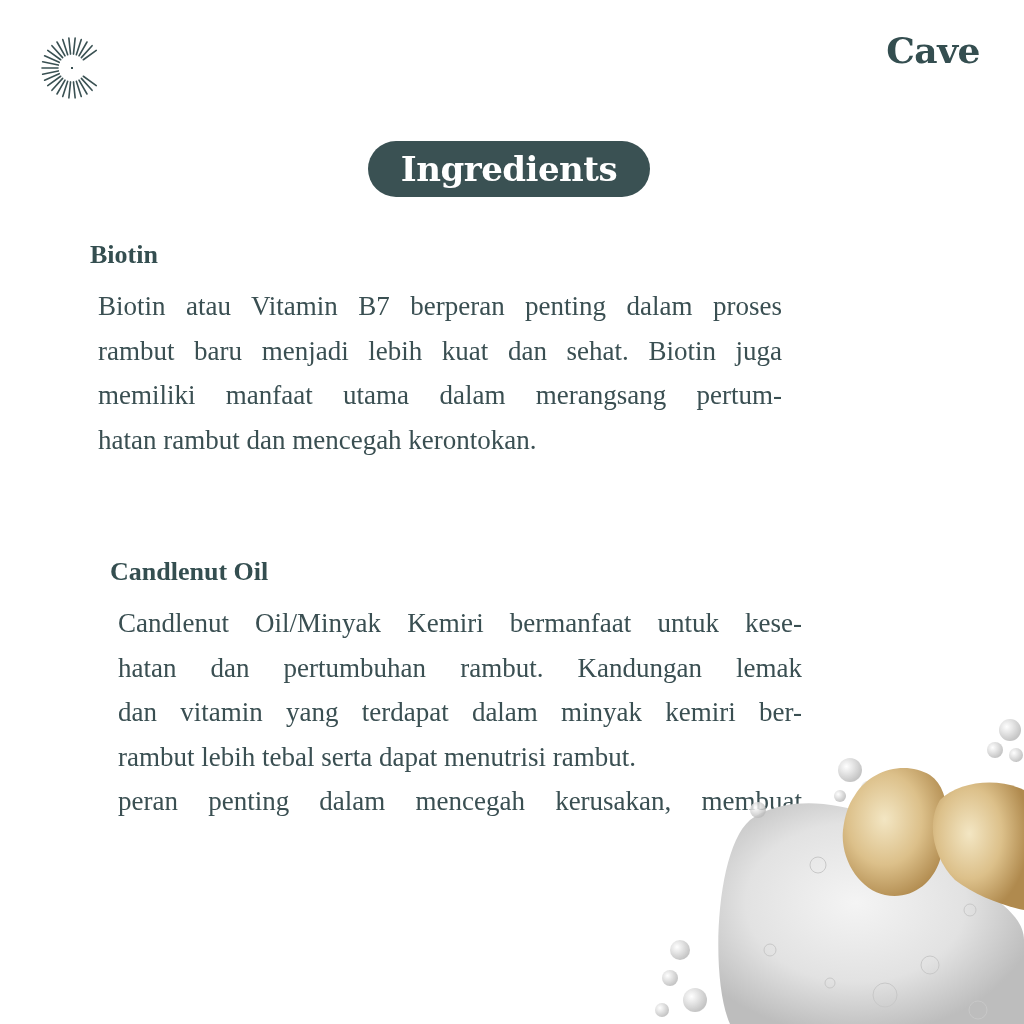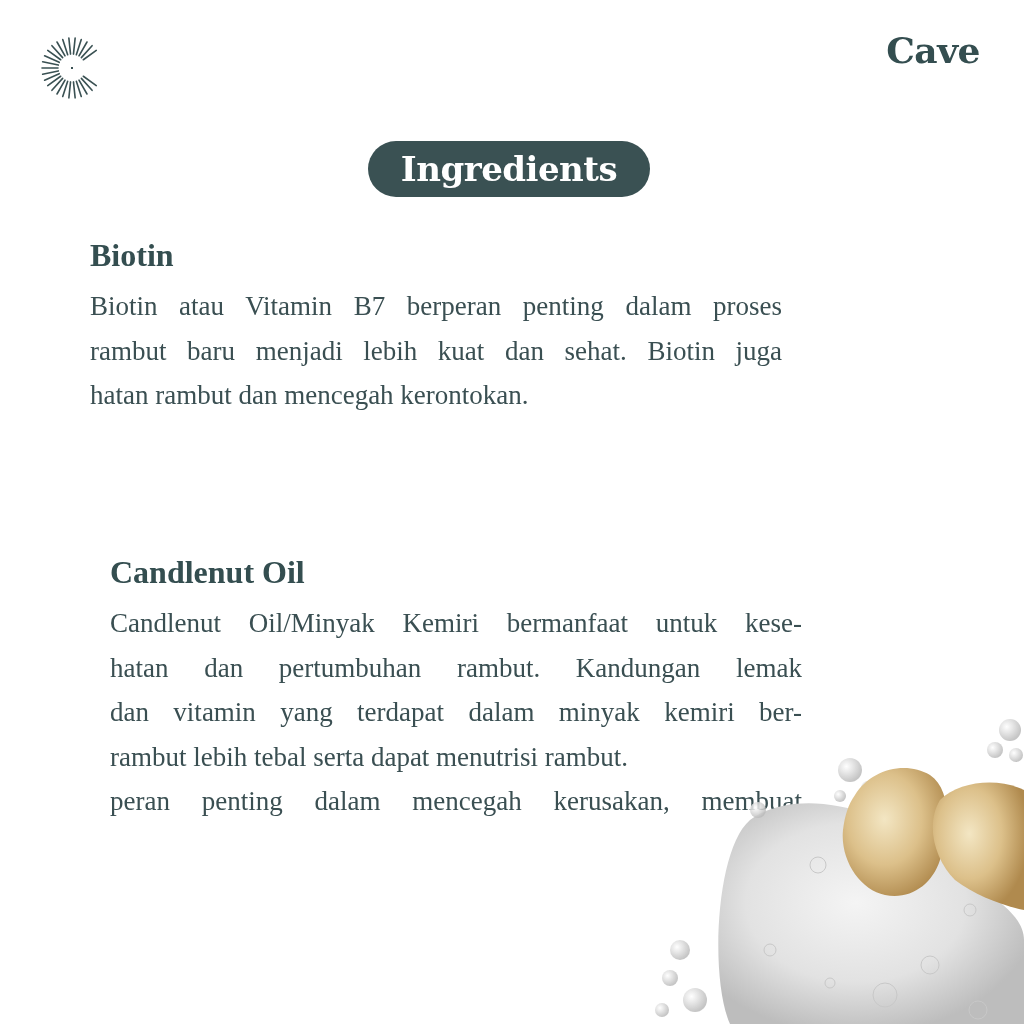--- a/index.html
+++ b/index.html
@@ -7,23 +7,23 @@
     body { position: relative; font-family: "DejaVu Serif", "Liberation Serif", serif; color: #344e50; }
 
     .logo-mark { position: absolute; left: 40px; top: 36px; width: 64px; height: 64px; }
 
     .brand { position: absolute; right: 44px; top: 29px; font-family: "DejaVu Serif", serif; font-weight: bold; font-size: 36px; color: #344e50; letter-spacing: -0.5px; }
 
     .title-pill { position: absolute; left: 368px; top: 141px; width: 282px; height: 56px; border-radius: 29px; background: #3a5153; display: flex; align-items: center; justify-content: center; }
     .title-pill span { color: #ffffff; font-family: "DejaVu Serif", serif; font-weight: bold; font-size: 34px; letter-spacing: -0.5px; }
 
     .section { position: absolute; width: 692px; }
-    .section h2 { font-family: "Liberation Serif", serif; font-weight: bold; font-size: 32px; color: #344e50; line-height: 30px; margin-bottom: 14px; }
+    .section h2 { font-family: "Liberation Serif", serif; font-weight: bold; font-size: 26px; color: #344e50; line-height: 30px; margin-bottom: 14px; }
     .section p { font-family: "Liberation Serif", serif; font-size: 27px; line-height: 44.5px; color: #3a4f52; text-align: justify; }
-    .section p .line { display: block; text-align: justify; text-align-last: justify; white-space: nowrap; }
+    .section p .line { display: block; text-align: justify; text-align-last: justify; white-space: nowrap; margin-left: 8px; }
     .section p .line.last { text-align-last: left; }
 
     .sec-biotin { left: 90px; top: 240px; }
     .sec-candle { left: 110px; top: 557px; }
 
     .illustration { position: absolute; left: 640px; top: 700px; width: 384px; height: 324px; }
   </style>
 </head>
 <body>
 
@@ -63,20 +63,21 @@
 
 <div class="title-pill">
   <span>Ingredients</span>
 </div>
 
 <div class="section sec-biotin">
   <h2>Biotin</h2>
   <p>
     <span class="line">Biotin atau Vitamin B7 berperan penting dalam proses</span>
     <span class="line">rambut baru menjadi lebih kuat dan sehat. Biotin juga</span>
+    <span class="line">memiliki manfaat utama dalam merangsang pertum-</span>
     <span class="line last">hatan rambut dan mencegah kerontokan.</span>
   </p>
 </div>
 
 <div class="section sec-candle">
   <h2>Candlenut Oil</h2>
   <p>
     <span class="line">Candlenut Oil/Minyak Kemiri bermanfaat untuk kese-</span>
     <span class="line">hatan dan pertumbuhan rambut. Kandungan lemak</span>
     <span class="line">dan vitamin yang terdapat dalam minyak kemiri ber-</span>

